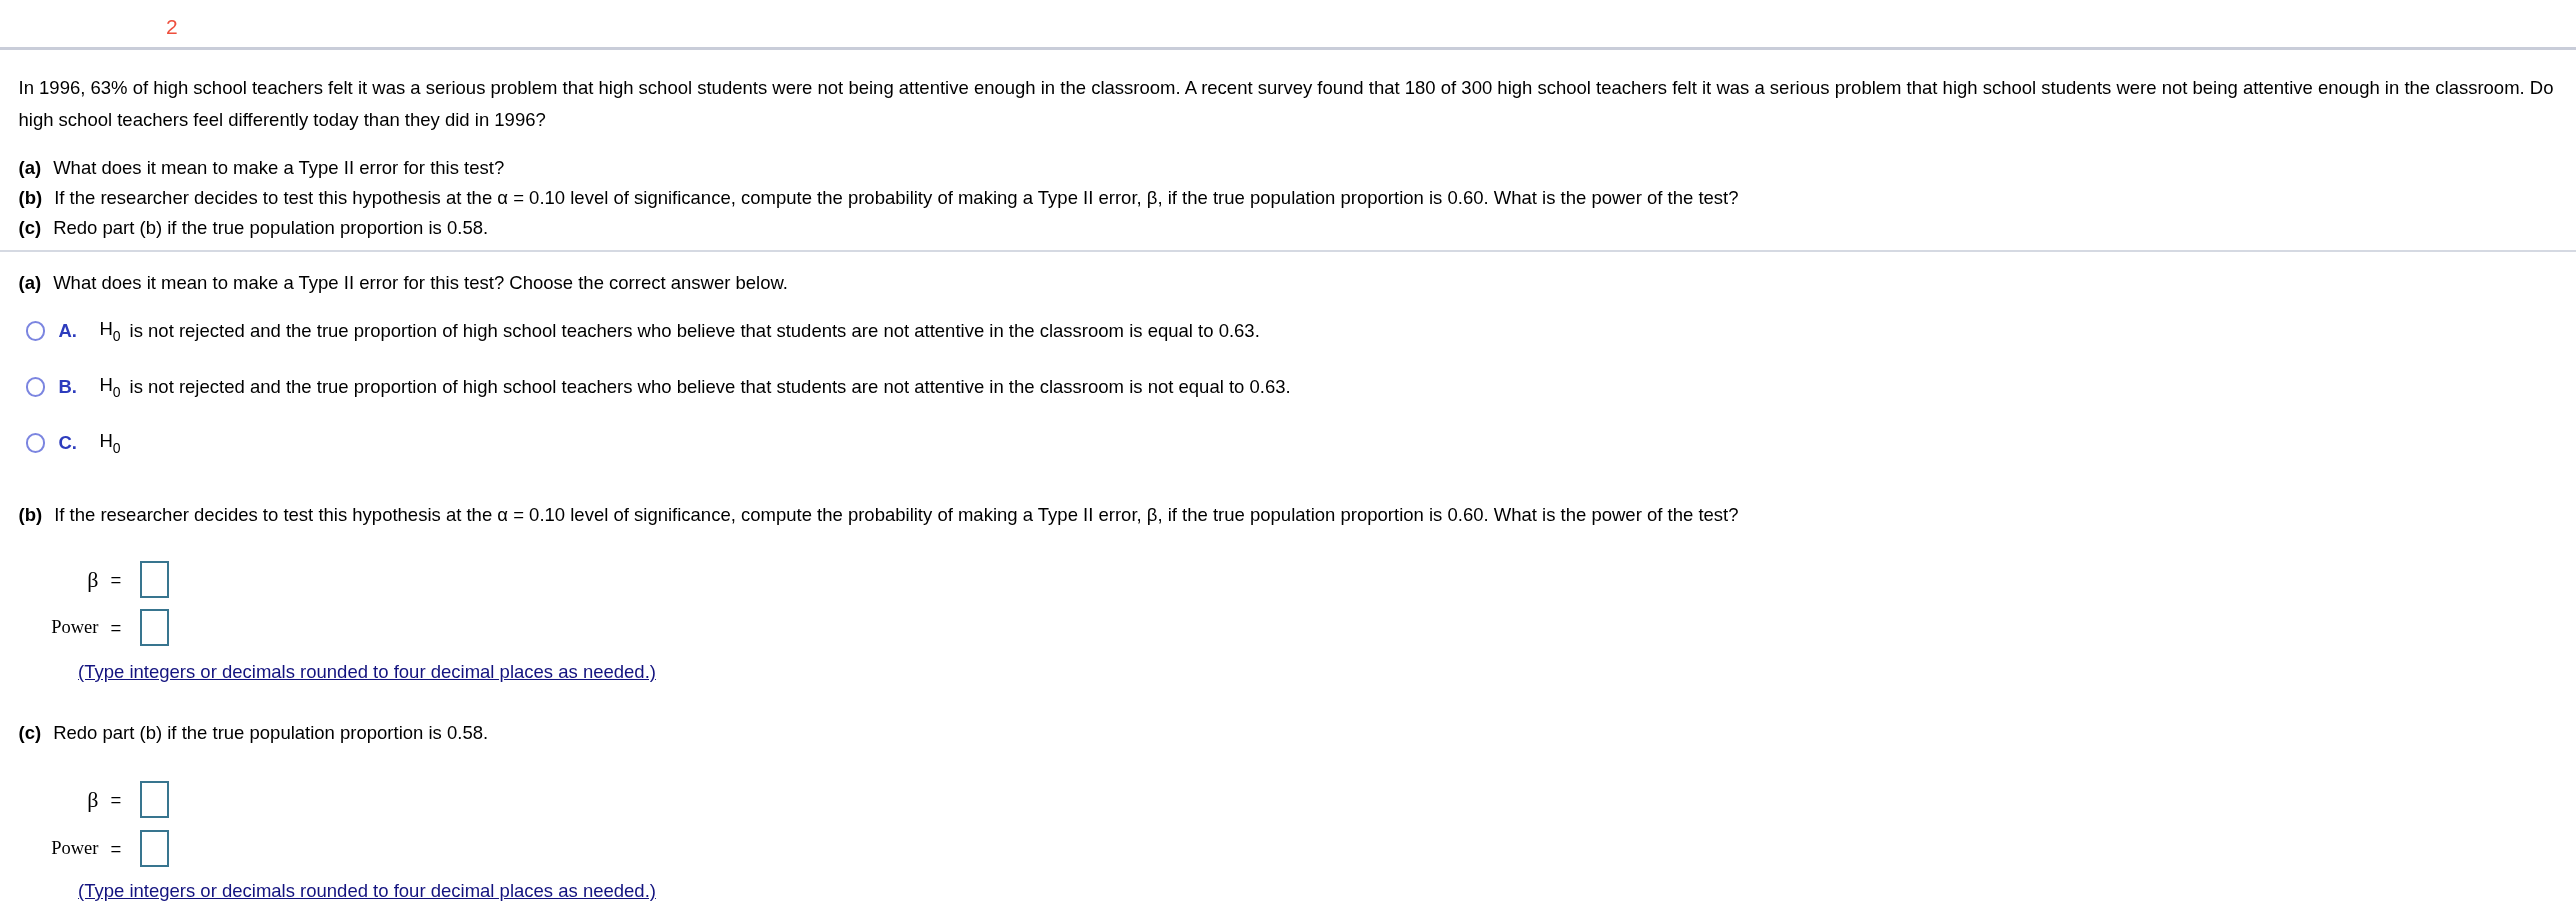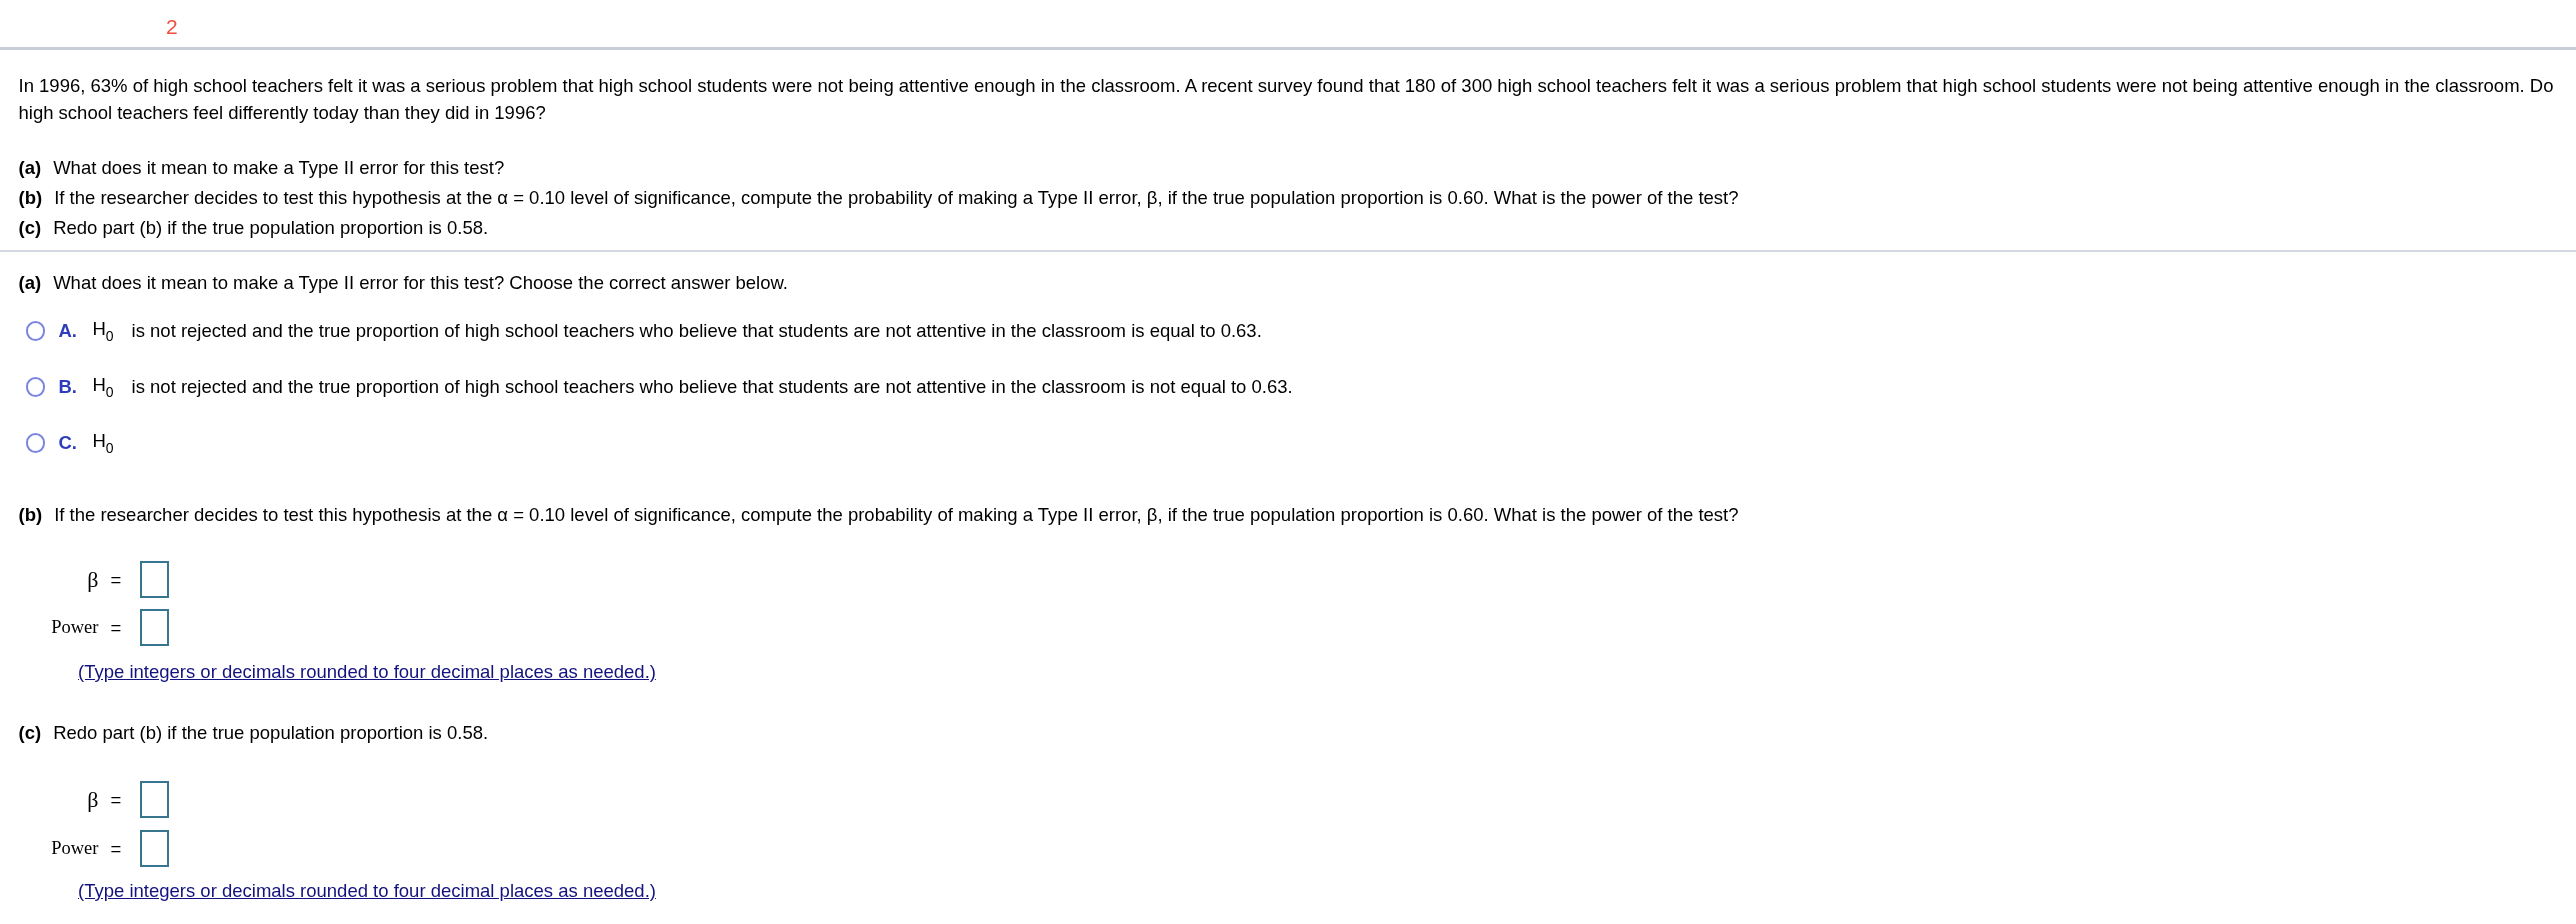--- a/index.html
+++ b/index.html
@@ -22,21 +22,21 @@
     color: #ee4f3d;
   }
   .divider { position: absolute; left: 0; right: 0; }
   .divider.d1 { top: 47px; height: 2.8px; background: #c9cdd9; }
   .divider.d2 { top: 250px; height: 1.8px; background: #d5d9e2; }
   .stmt {
     position: absolute;
     left: 18.5px;
     top: 72px;
     width: 2539px;
-    line-height: 27px;
+    line-height: 32px;
   }
   .parts { position: absolute; left: 18.5px; top: 153px; width: 2546px; line-height: 30px; }
   .pline { white-space: nowrap; }
   .blabel { font-weight: bold; }
   .ptext { margin-left: 12px; }
   .sec-prompt {
     position: absolute;
     left: 18.5px;
     width: 2546px;
     white-space: nowrap;
@@ -64,23 +64,23 @@
     flex: none;
     cursor: pointer;
   }
   .choice-letter {
     font-weight: bold;
     color: #2d3cbd;
     margin-left: 13px;
     width: 28px;
     flex: none;
   }
-  .hterm { margin-left: 6px; }
+  .hterm { margin-left: 13px; }
   .hsub { font-size: 14px; vertical-align: -5.5px; }
-  .choice-text { margin-left: 18px; }
+  .choice-text { margin-left: 9px; }
   .ans-row {
     position: absolute;
     left: 18.5px;
     height: 37px;
     display: flex;
     align-items: center;
   }
   .ans-row.b1 { top: 561px; }
   .ans-row.b2 { top: 609px; }
   .ans-row.c1 { top: 781px; }

